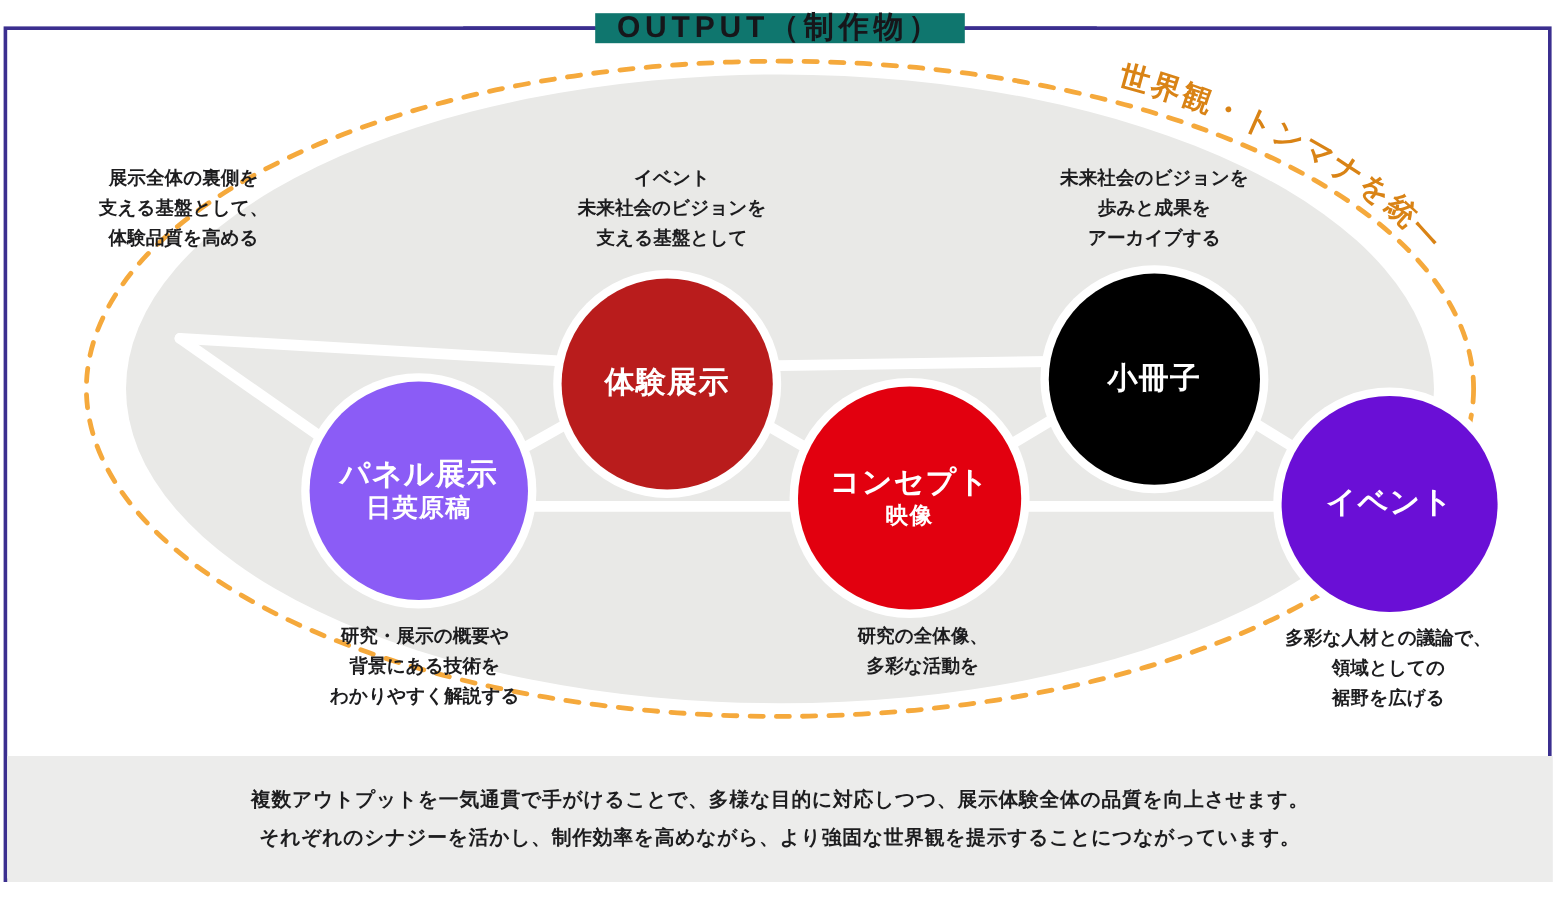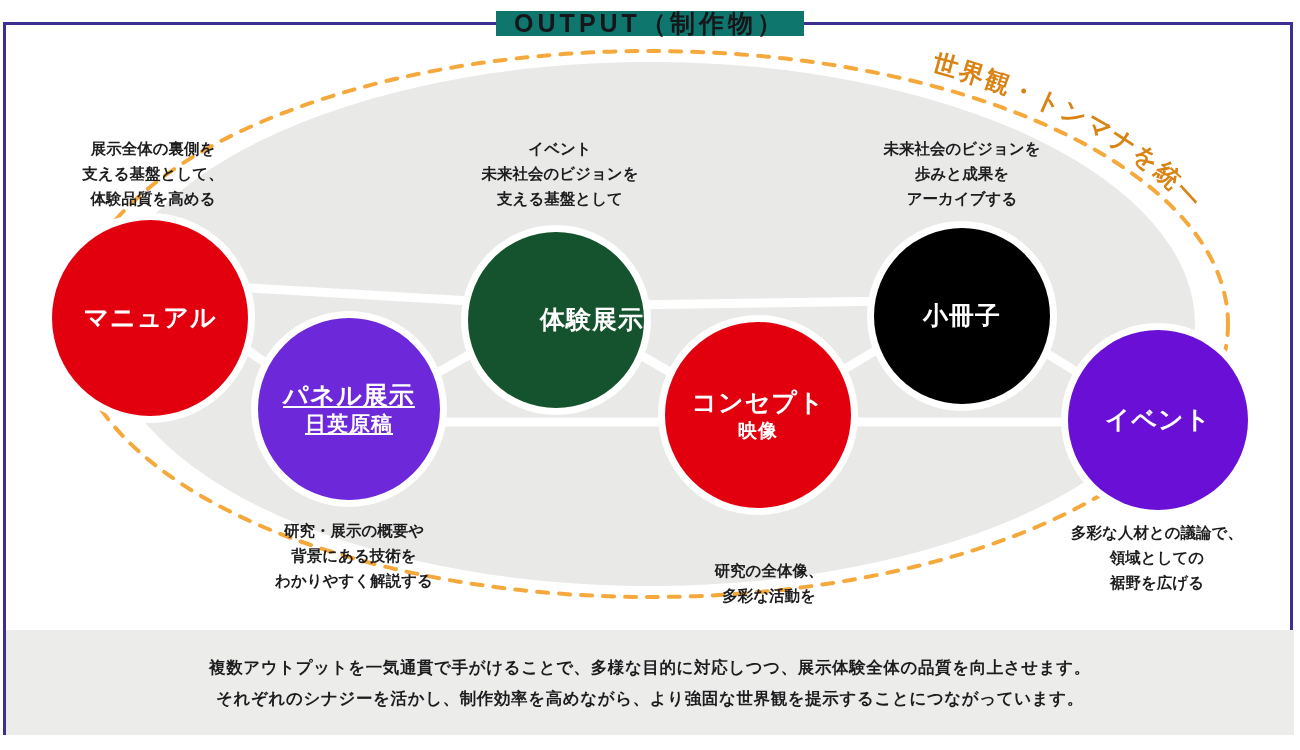--- a/index.html
+++ b/index.html
@@ -81,33 +81,29 @@
 
   <svg id="arc-label" viewBox="0 0 1300 606">
     <defs>
       <path id="arcpath" d="M 905 40 A 578 273 0 0 1 1228 300" fill="none"></path>
     </defs>
     <text>
       <textPath href="#arcpath" startOffset="6%">世界観・トンマナを統一</textPath>
     </text>
   </svg>
 
-  <div class="node" style="left:52px;top:220px;width:196px;height:196px;background:#e2000f;
+
+  <div class="node" style="left:258px;top:318px;width:182px;height:182px;background:#8b5cf6;
               box-shadow:0 0 0 7px #ffffff;">
-    <span class="l1">マニュアル</span>
-  </div>
-
-  <div class="node" style="left:258px;top:318px;width:182px;height:182px;background:#6d28d9;
-              box-shadow:0 0 0 7px #ffffff;text-decoration:underline;">
     <span class="l1">パネル展示</span>
     <span class="l2">日英原稿</span>
   </div>
 
-  <div class="node" style="left:468px;top:232px;width:176px;height:176px;background:#14532d;
-              box-shadow:0 0 0 7px #ffffff;align-items:flex-end;">
+  <div class="node" style="left:468px;top:232px;width:176px;height:176px;background:#b91c1c;
+              box-shadow:0 0 0 7px #ffffff;">
     <span class="l1">体験展示</span>
   </div>
 
   <div class="node" style="left:665px;top:322px;width:186px;height:186px;background:#e2000f;
               box-shadow:0 0 0 7px #ffffff;">
     <span class="l1">コンセプト</span>
     <span class="l2 big">映像</span>
   </div>
 
   <div class="node" style="left:874px;top:228px;width:176px;height:176px;background:#000000;
@@ -131,21 +127,21 @@
     <div>背景にある技術を</div>
     <div>わかりやすく解説する</div>
   </div>
 
   <div class="caption" style="left:440px;top:136px;width:240px;">
     <div>イベント</div>
     <div>未来社会のビジョンを</div>
     <div>支える基盤として</div>
   </div>
 
-  <div class="caption" style="left:638px;top:518px;width:262px;margin-top:40px;">
+  <div class="caption" style="left:638px;top:518px;width:262px;">
     <div>研究の全体像、</div>
     <div>多彩な活動を</div>
   </div>
 
   <div class="caption" style="left:845px;top:136px;width:234px;">
     <div>未来社会のビジョンを</div>
     <div>歩みと成果を</div>
     <div>アーカイブする</div>
   </div>
 

